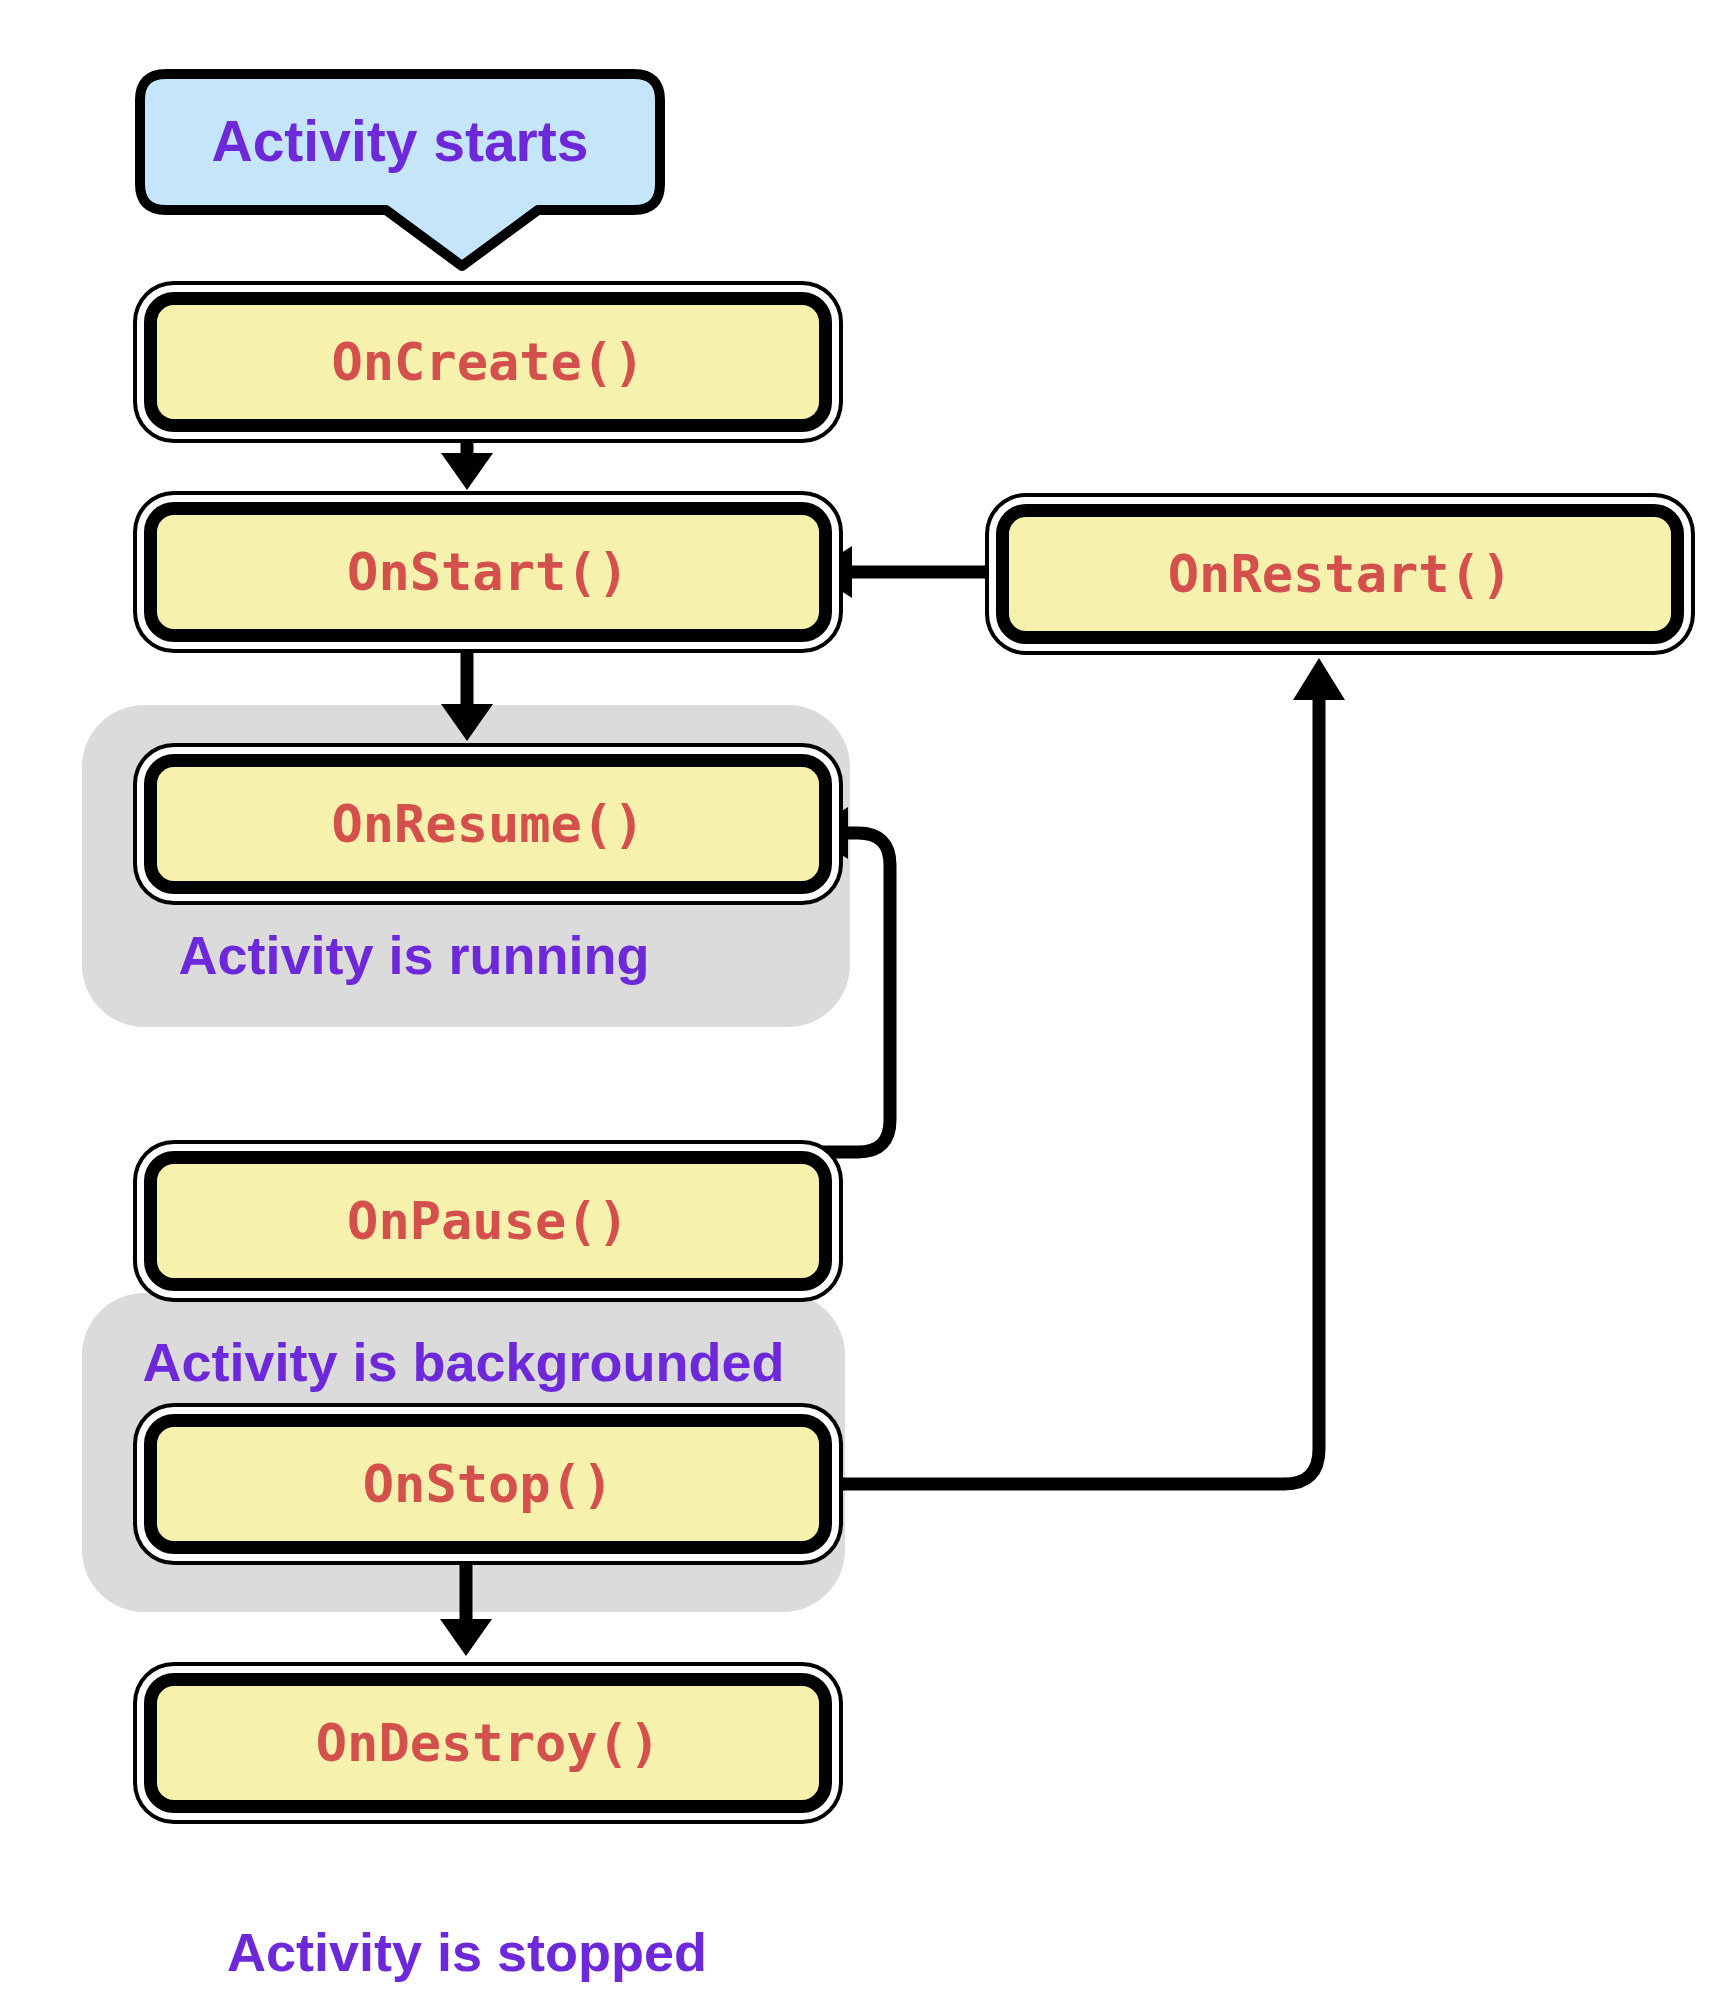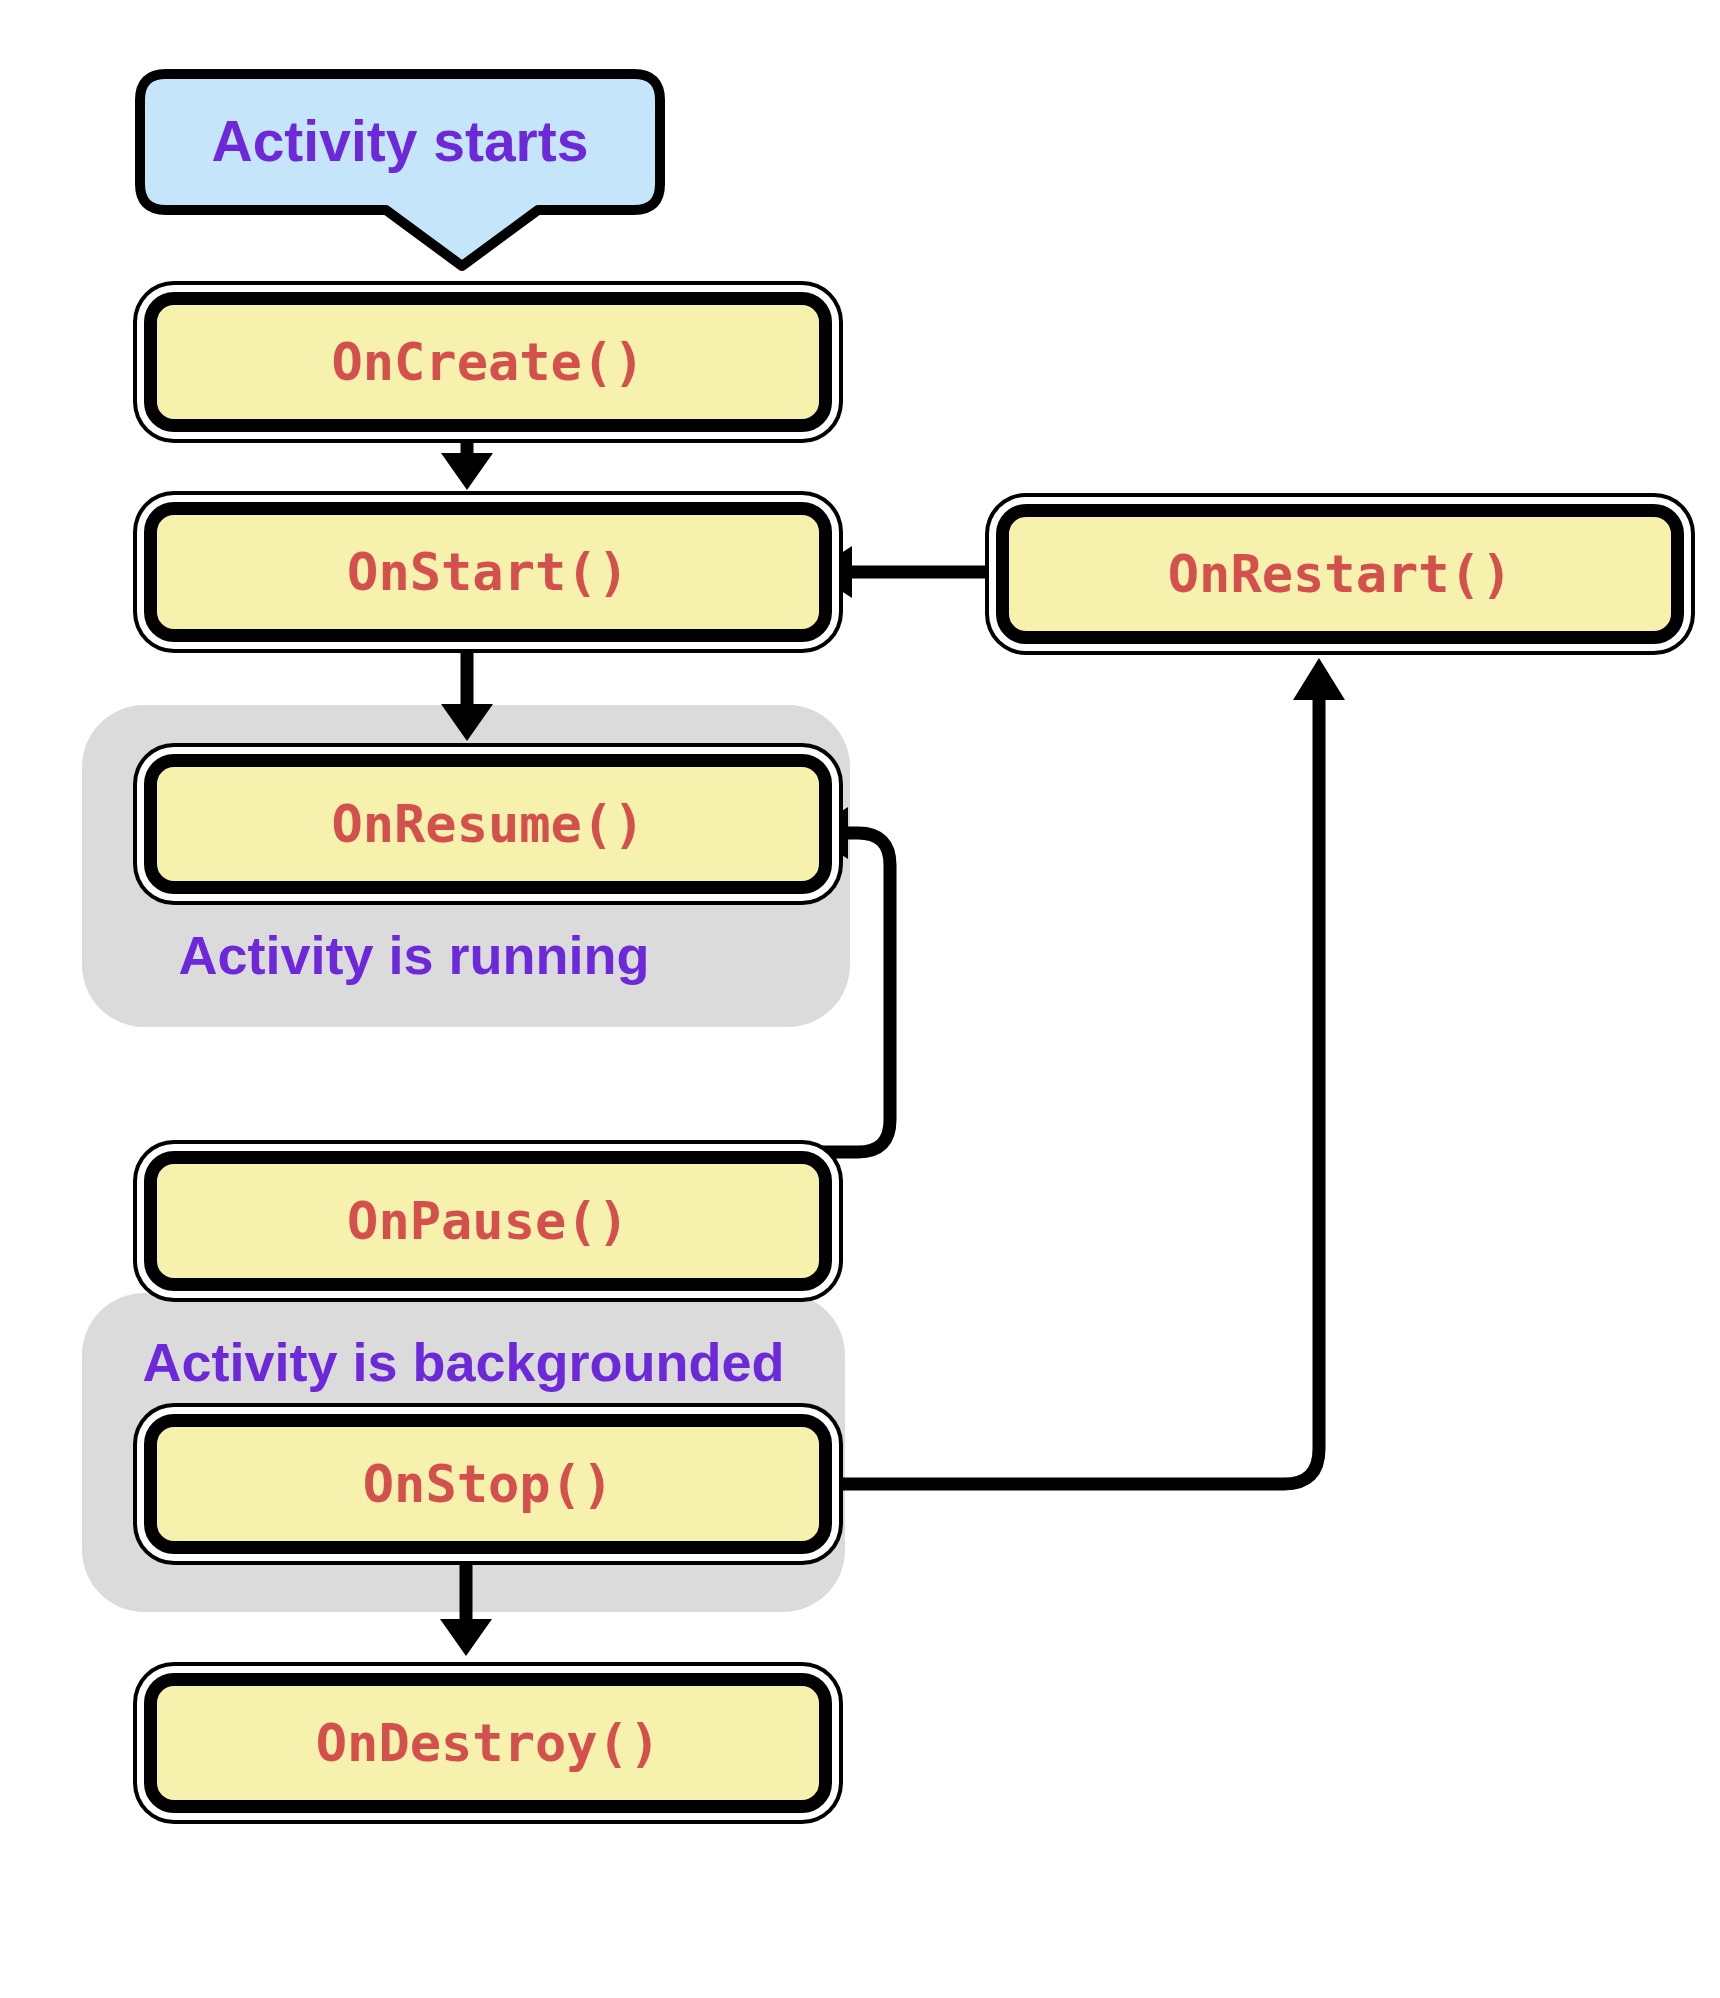--- a/index.html
+++ b/index.html
@@ -119,14 +119,15 @@
   <div class="code-box" id="box-oncreate">OnCreate()</div>
   <div class="code-box" id="box-onstart">OnStart()</div>
   <div class="code-box" id="box-onrestart">OnRestart()</div>
   <div class="code-box" id="box-onresume">OnResume()</div>
   <div class="code-box" id="box-onpause">OnPause()</div>
   <div class="code-box" id="box-onstop">OnStop()</div>
   <div class="code-box" id="box-ondestroy">OnDestroy()</div>
 
   <div class="plain-label" id="label-running">Activity is running</div>
   <div class="plain-label" id="label-backgrounded">Activity is backgrounded</div>
+  <div class="plain-label" id="label-stopped">Activity is stopped</div>
 
 </div>
 
 </body></html>

